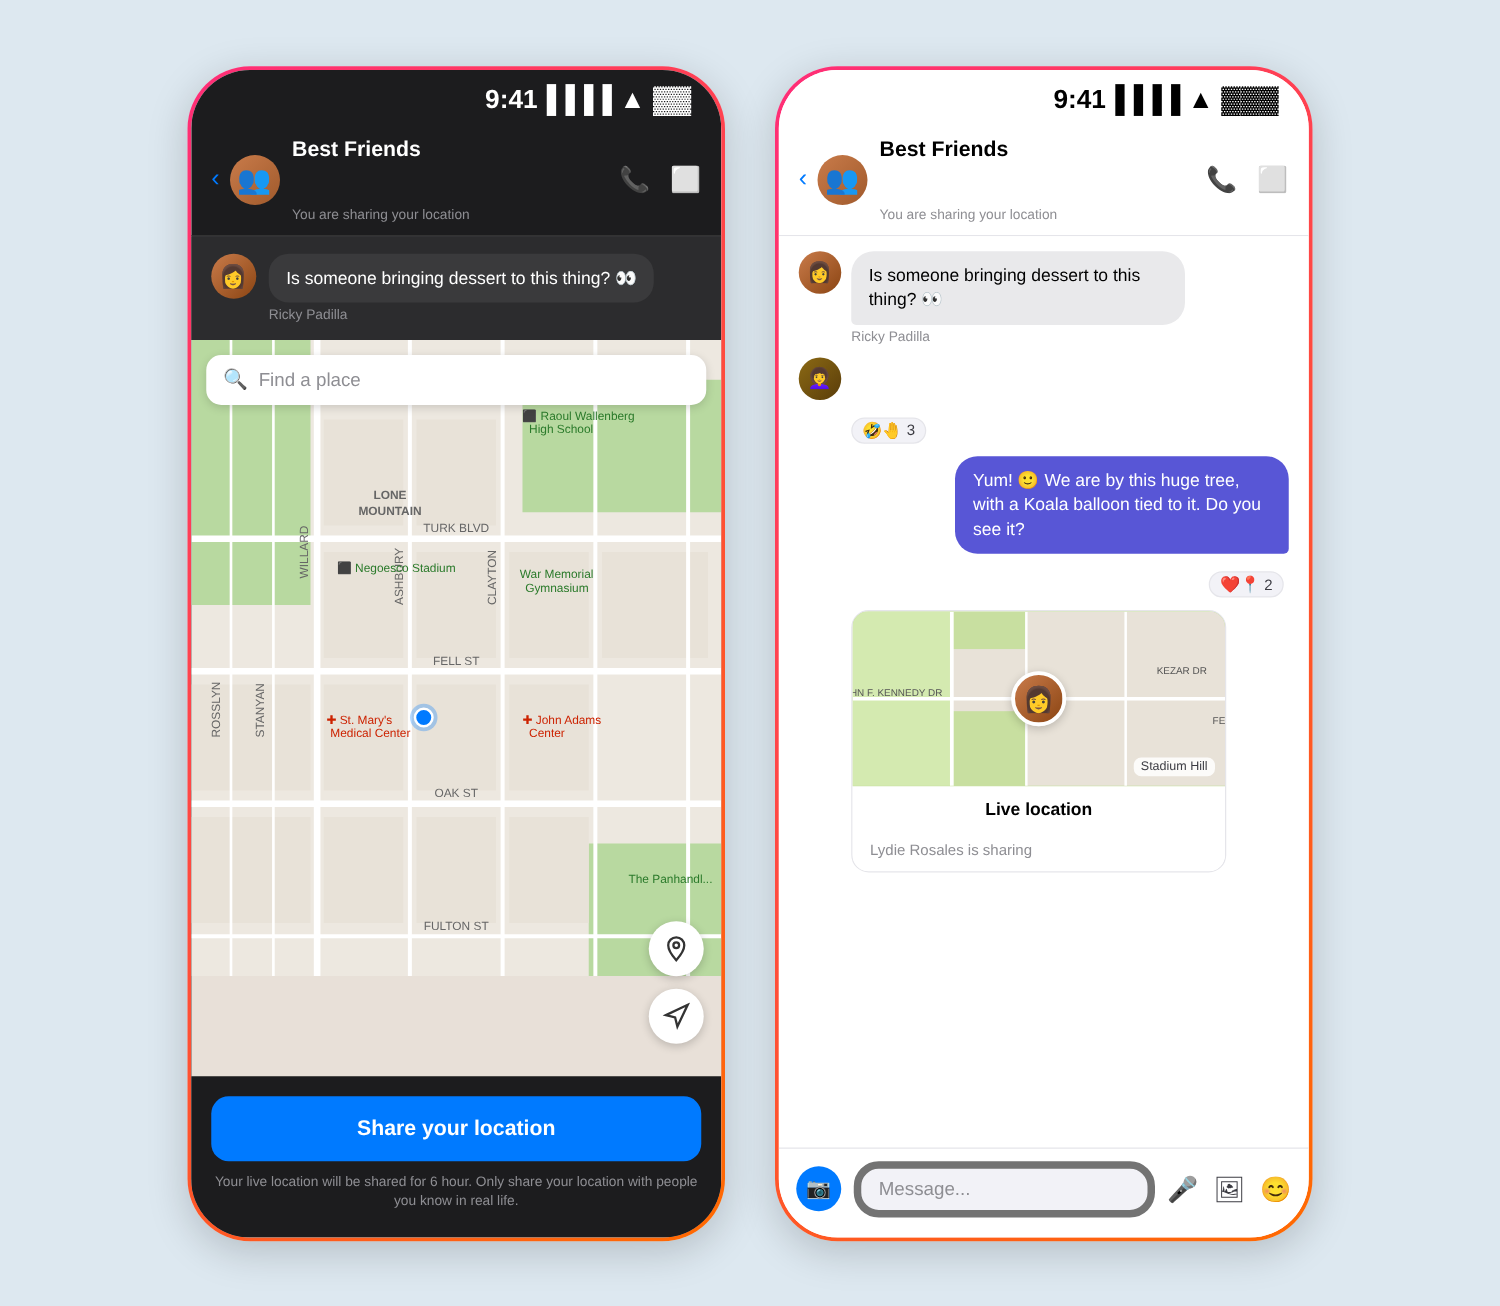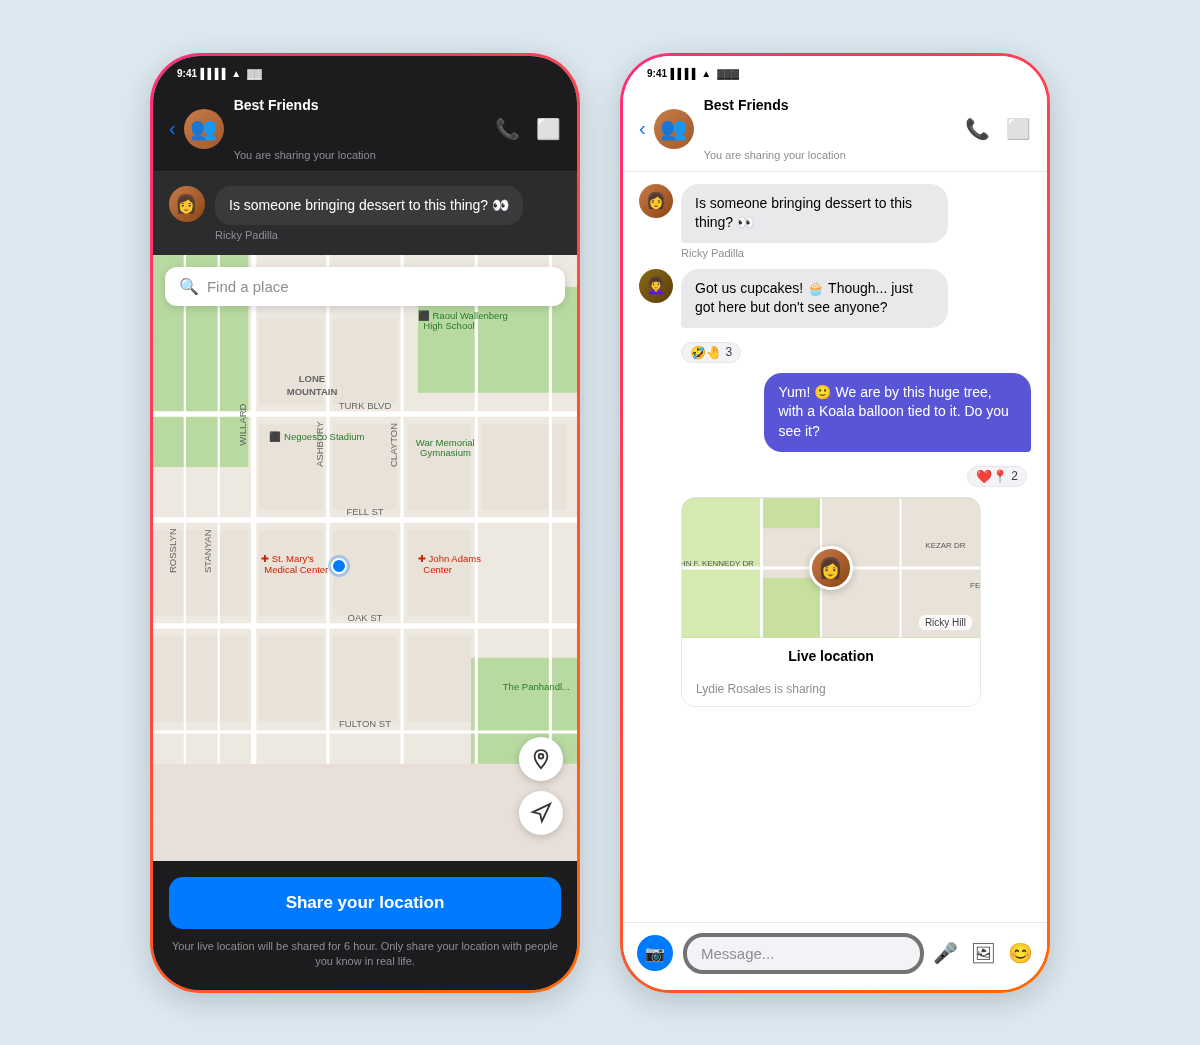--- a/index.html
+++ b/index.html
@@ -33,24 +33,24 @@
       background: #fff;
       overflow: hidden;
       display: flex;
       flex-direction: column;
     }
     
     .status-bar {
       background: #1c1c1e;
       color: #fff;
       display: flex;
-      justify-content: flex-start;
+      justify-content: flex-end;
       align-items: center;
       padding: 12px 24px 8px;
-      font-size: 10px;
+      font-size: 21px;
       font-weight: 600;
       flex-shrink: 0;
     }
     .status-bar.light {
       background: #fff;
       color: #000;
     }
     .status-icons {
       display: flex;
       gap: 6px;
@@ -86,21 +86,21 @@
       align-items: center;
       justify-content: center;
       flex-shrink: 0;
     }
     .avatar-face {
       font-size: 22px;
     }
     .header-info { flex: 1; }
     .header-name {
       font-weight: 700;
-      font-size: 14px;
+      font-size: 17px;
     }
     .header-subtitle {
       font-size: 11px;
       color: #8e8e93;
       margin-top: 36px;
     }
     .header-name.dark { color: #fff; }
     .header-subtitle.dark { color: #8e8e93; }
     .header-actions {
       display: flex;
@@ -402,21 +402,21 @@
       display: flex;
       align-items: center;
       justify-content: center;
       color: #fff;
       font-size: 16px;
       cursor: pointer;
     }
     .msg-input {
       flex: 1;
       background: #f2f2f7;
-      border: 4px solid #737373;
+      border: 6px solid #737373;
       border-radius: 20px;
       padding: 8px 14px;
       font-size: 15px;
       color: #8e8e93;
     }
     .input-actions {
       display: flex;
       gap: 12px;
       color: #3c3c43;
       font-size: 20px;
@@ -621,23 +621,20 @@
           </div>
           <div class="bubble left">
             <span>Is someone bringing dessert to this thing? 👀</span>
           </div>
         </div>
         <div class="sender-label">Ricky Padilla</div>
 
         <div class="chat-row">
           <div class="chat-avatar" style="background: linear-gradient(135deg, #8b6914, #5a3d0a);">
             <span>👩‍🦱</span>
-          </div>
-          <div class="bubble left">
-            <span>Got us cupcakes! 🧁 Though... just got here but don't see anyone?</span>
           </div>
         </div>
         <div class="reaction-row">
           <div class="reaction-pill">
             <span>🤣🤚</span>
             <span class="reaction-count">3</span>
           </div>
         </div>
 
         <div class="chat-row right">
@@ -667,21 +664,21 @@
               <line x1="140" y1="0" x2="140" y2="140" stroke="#fff" stroke-width="2"></line>
               <line x1="220" y1="0" x2="220" y2="140" stroke="#fff" stroke-width="2"></line>
               <text x="30" y="68" class="thumb-label" text-anchor="middle">JOHN F. KENNEDY DR</text>
               <text x="290" y="90" class="thumb-label" font-size="7">FELL S...</text>
               <text x="245" y="50" class="thumb-label" font-size="7">KEZAR DR</text>
             </svg>
             
             <div class="map-thumb-avatar">
               <span>👩</span>
             </div>
-            <div class="map-thumb-label">Ricky Hill</div>
+            <div class="map-thumb-label">Stadium Hill</div>
           </div>
           <div class="map-thumb-info">
             <div class="live-location-title">Live location</div>
             <div class="live-location-sub">Lydie Rosales is sharing</div>
           </div>
         </div>
       </div>
 
       <div class="input-bar">
         <div class="camera-btn">

